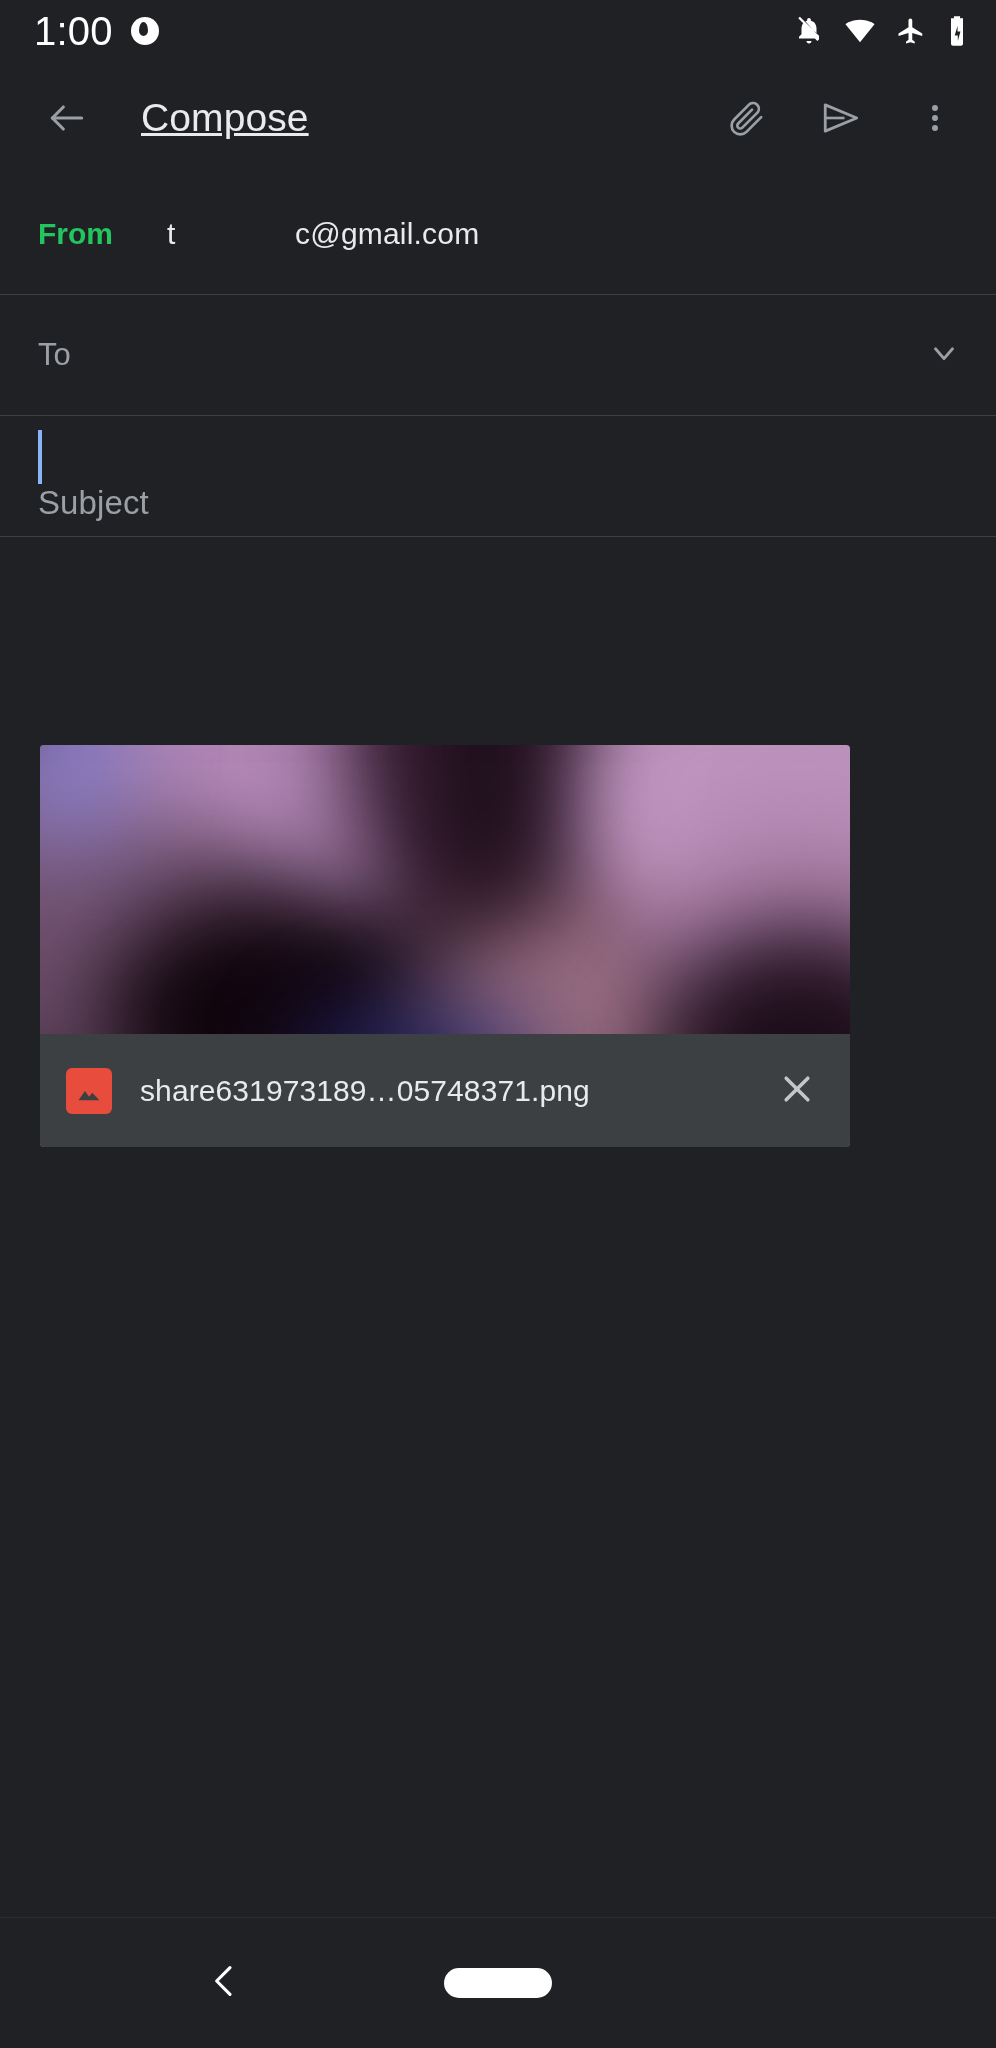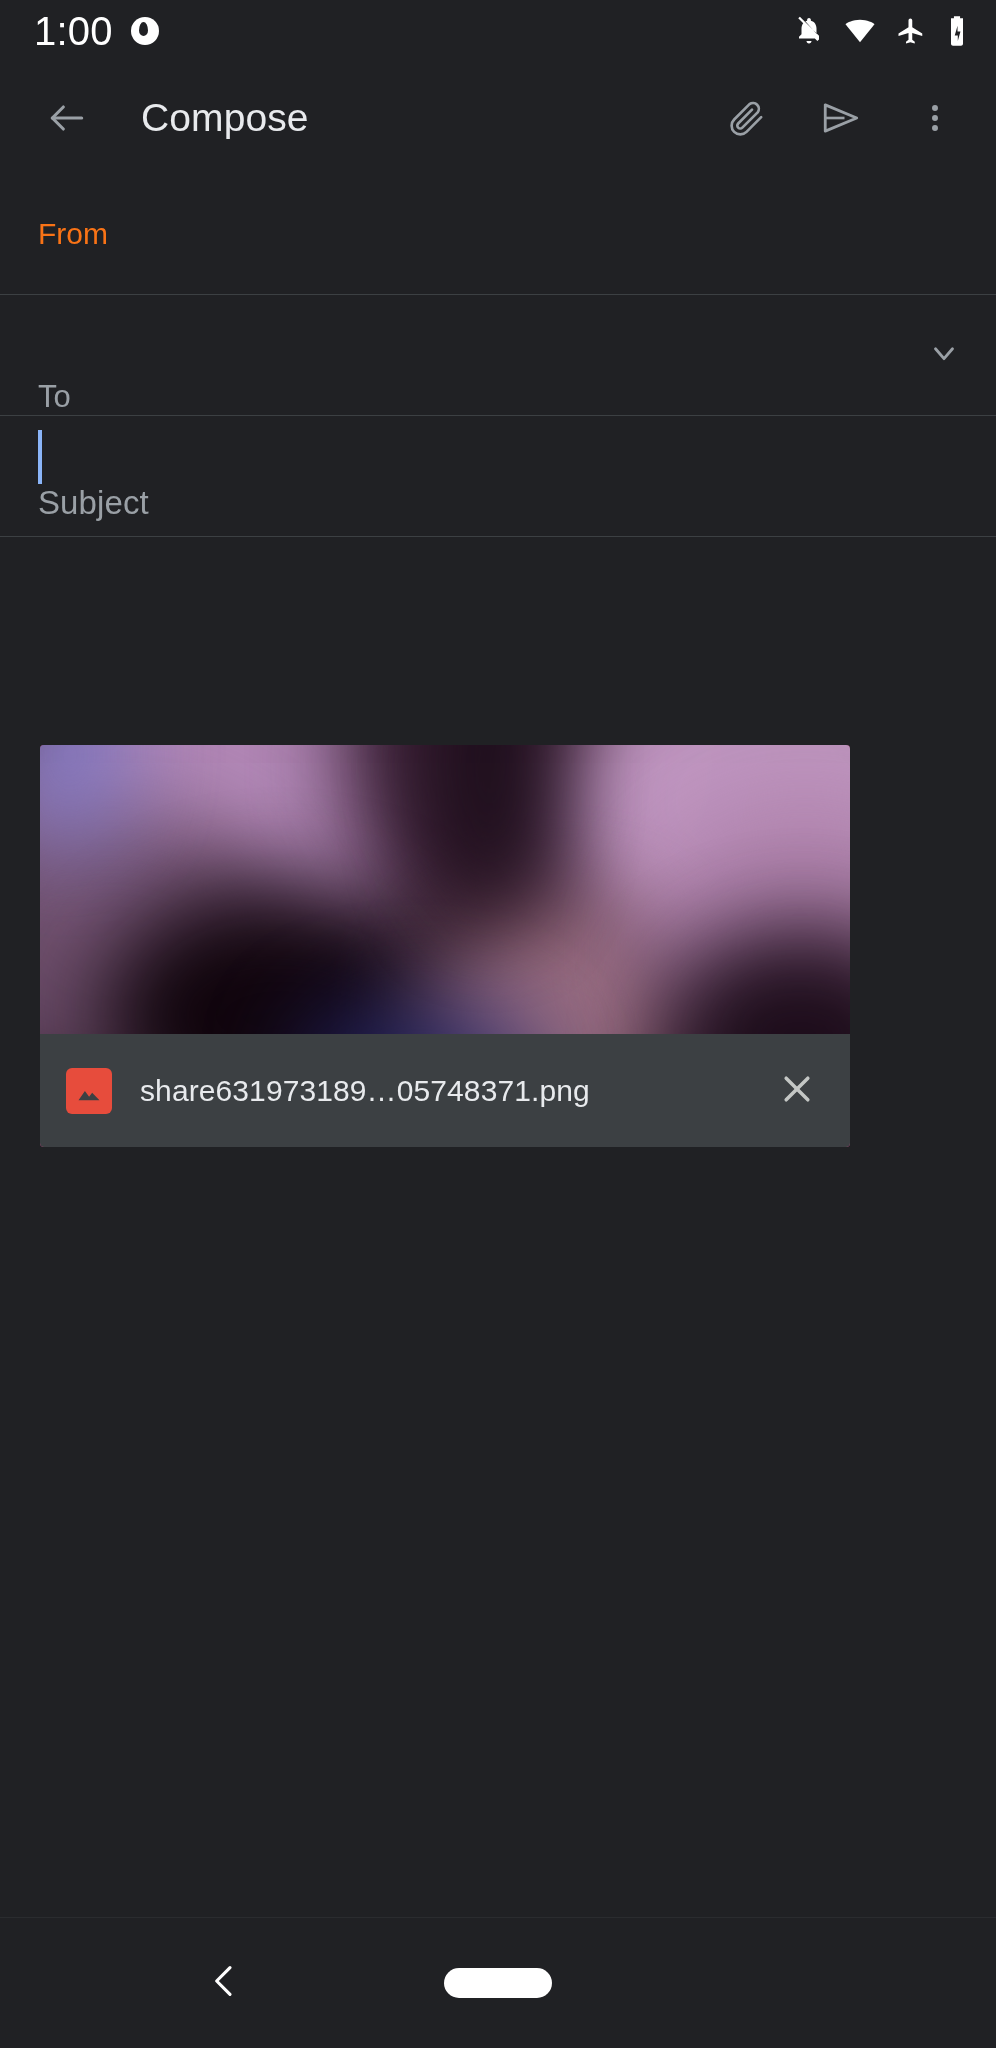--- a/index.html
+++ b/index.html
@@ -82,20 +82,21 @@
     padding: 0;
   }
   .icon-btn svg { display: block; }
   .app-title {
     font-size: 39px;
     font-weight: 400;
     color: #e8eaed;
     margin-left: 41px;
     letter-spacing: 0.1px;
     white-space: nowrap;
+    text-decoration: underline;
   }
   .app-bar-spacer { flex: 1 1 auto; }
   .app-bar-actions {
     display: flex;
     align-items: center;
     gap: 28px;
     padding-right: 8px;
   }
 
   
@@ -110,33 +111,33 @@
   .divider {
     height: 1px;
     background: #3c4043;
     width: 100%;
   }
   .row-from {
     height: 120px;
   }
   .from-label {
     font-size: 30px;
-    color: #f97316;
-    flex: none;
+    color: #22c55e;
+    flex: none;
+    font-weight: bold;
   }
   .from-value {
     font-size: 30px;
     color: #e8eaed;
     margin-left: 54px;
     white-space: pre;
     letter-spacing: 0.2px;
   }
   .row-to {
     height: 120px;
-    align-items: flex-end;
   }
   .to-placeholder {
     font-size: 31px;
     color: #9aa0a6;
   }
   .to-expand {
     position: absolute;
     right: 22px;
     top: 50%;
     transform: translateY(-50%);
@@ -360,20 +361,21 @@
         </svg>
       </span>
     </div>
   </div>
 </div>
 
 <div class="fields">
 
   <div class="field-row row-from">
     <span class="from-label">From</span>
+    <span class="from-value">t              c@gmail.com</span>
   </div>
   <div class="divider"></div>
 
   <div class="field-row row-to">
     <span class="to-placeholder">To</span>
     <div class="to-expand">
       <span>
         <svg width="34" height="34" viewBox="0 0 24 24" fill="none" stroke="#9aa0a6" stroke-width="2" stroke-linecap="round" stroke-linejoin="round">
           <polyline points="6,9 12,16 18,9"></polyline>
         </svg>

